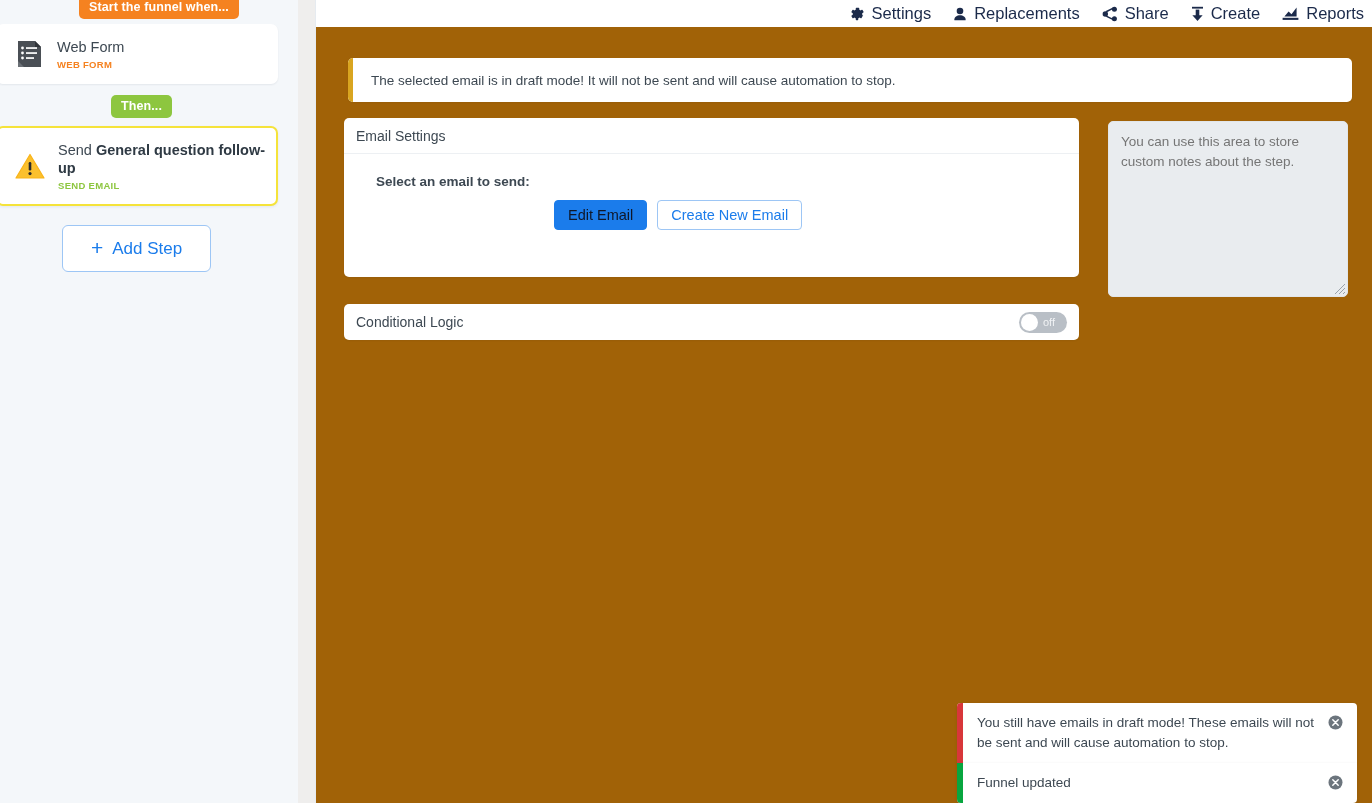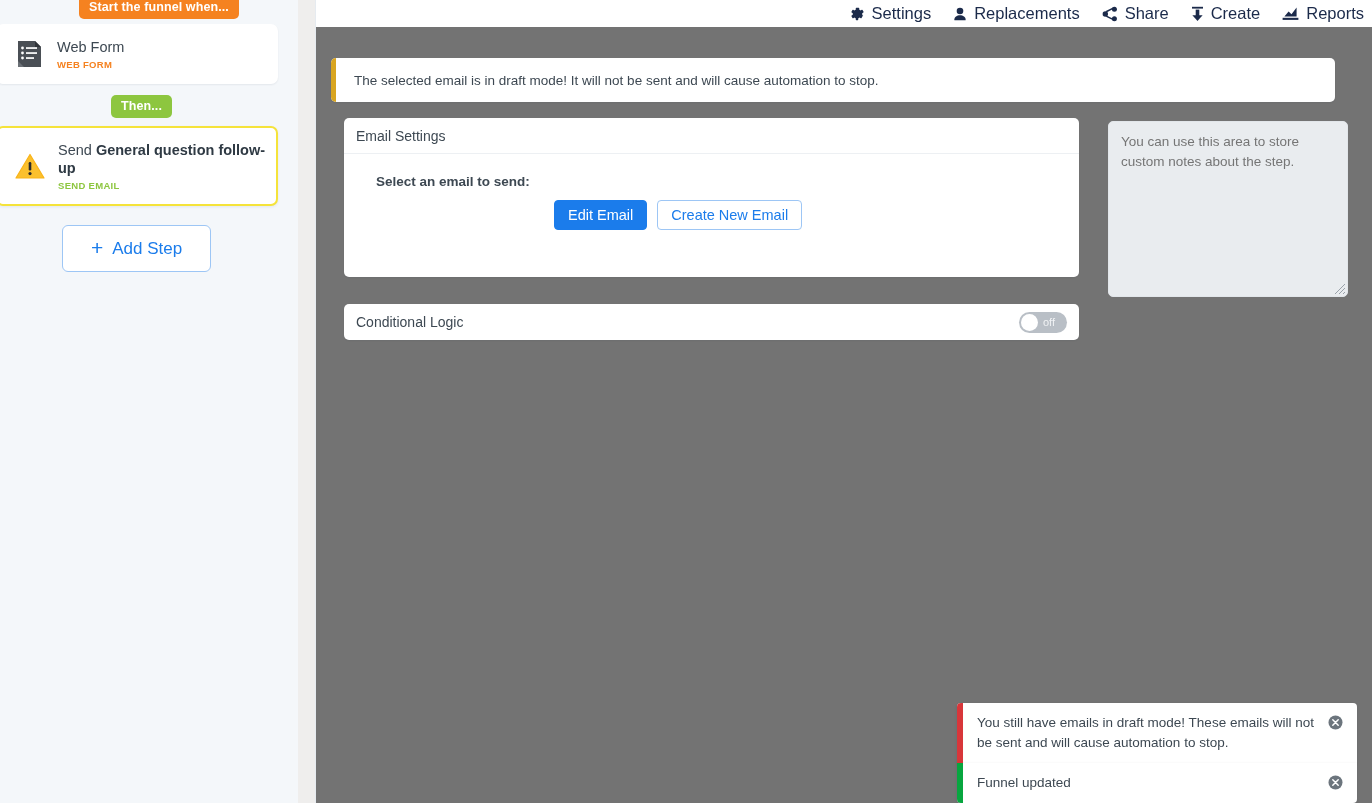--- a/index.html
+++ b/index.html
@@ -104,41 +104,41 @@
     display: flex; align-items: center; justify-content: center;
     gap: 9px;
     cursor: pointer;
   }
   .add-step-btn .plus { font-size: 21px; font-weight: 400; line-height: 1; margin-top: -2px; }
 
   
   .main {
     position: absolute; left: 316px; top: 0;
     width: 1056px; height: 803px;
-    background: #737373;
+    background: #a16207;
   }
   .topbar {
     position: absolute; left: 0; top: 0;
     width: 1056px; height: 27px;
     background: #fff;
     display: flex; align-items: center; justify-content: flex-end;
     padding-right: 8px;
     gap: 22px;
   }
   .topbar-item {
     display: flex; align-items: center; gap: 7px;
     color: #1b2a4a;
     font-size: 16.5px;
     cursor: pointer;
     white-space: nowrap;
   }
   .topbar-item svg { display: block; }
 
   .alert-banner {
-    position: absolute; left: 15px; top: 58px;
+    position: absolute; left: 32px; top: 58px;
     width: 1004px; height: 44px;
     background: #fff;
     border-radius: 5px;
     box-shadow: 0 1px 2px rgba(16,30,54,0.06);
     display: flex; align-items: center;
     overflow: hidden;
   }
   .alert-accent {
     width: 5px; height: 100%;
     background: #d9a520;
@@ -207,21 +207,21 @@
   .btn {
     height: 30px;
     border-radius: 4px;
     font-size: 14.5px;
     font-family: "Liberation Sans", sans-serif;
     display: flex; align-items: center; justify-content: center;
     padding: 0 13px;
     cursor: pointer;
     white-space: nowrap;
   }
-  .btn-primary { background: #1b7ceb; color: #ffffff; border: 1px solid #1b7ceb; }
+  .btn-primary { background: #1b7ceb; color: #0f172a; border: 1px solid #1b7ceb; }
   .btn-outline { background: #fff; color: #1b7ceb; border: 1px solid #9dc6f5; }
 
   .panel-logic {
     left: 344px; top: 304px;
     width: 735px; height: 36px;
     display: flex; align-items: center;
     padding: 0 12px;
   }
   .logic-label { font-size: 14px; color: #3d4852; }
   .toggle {

